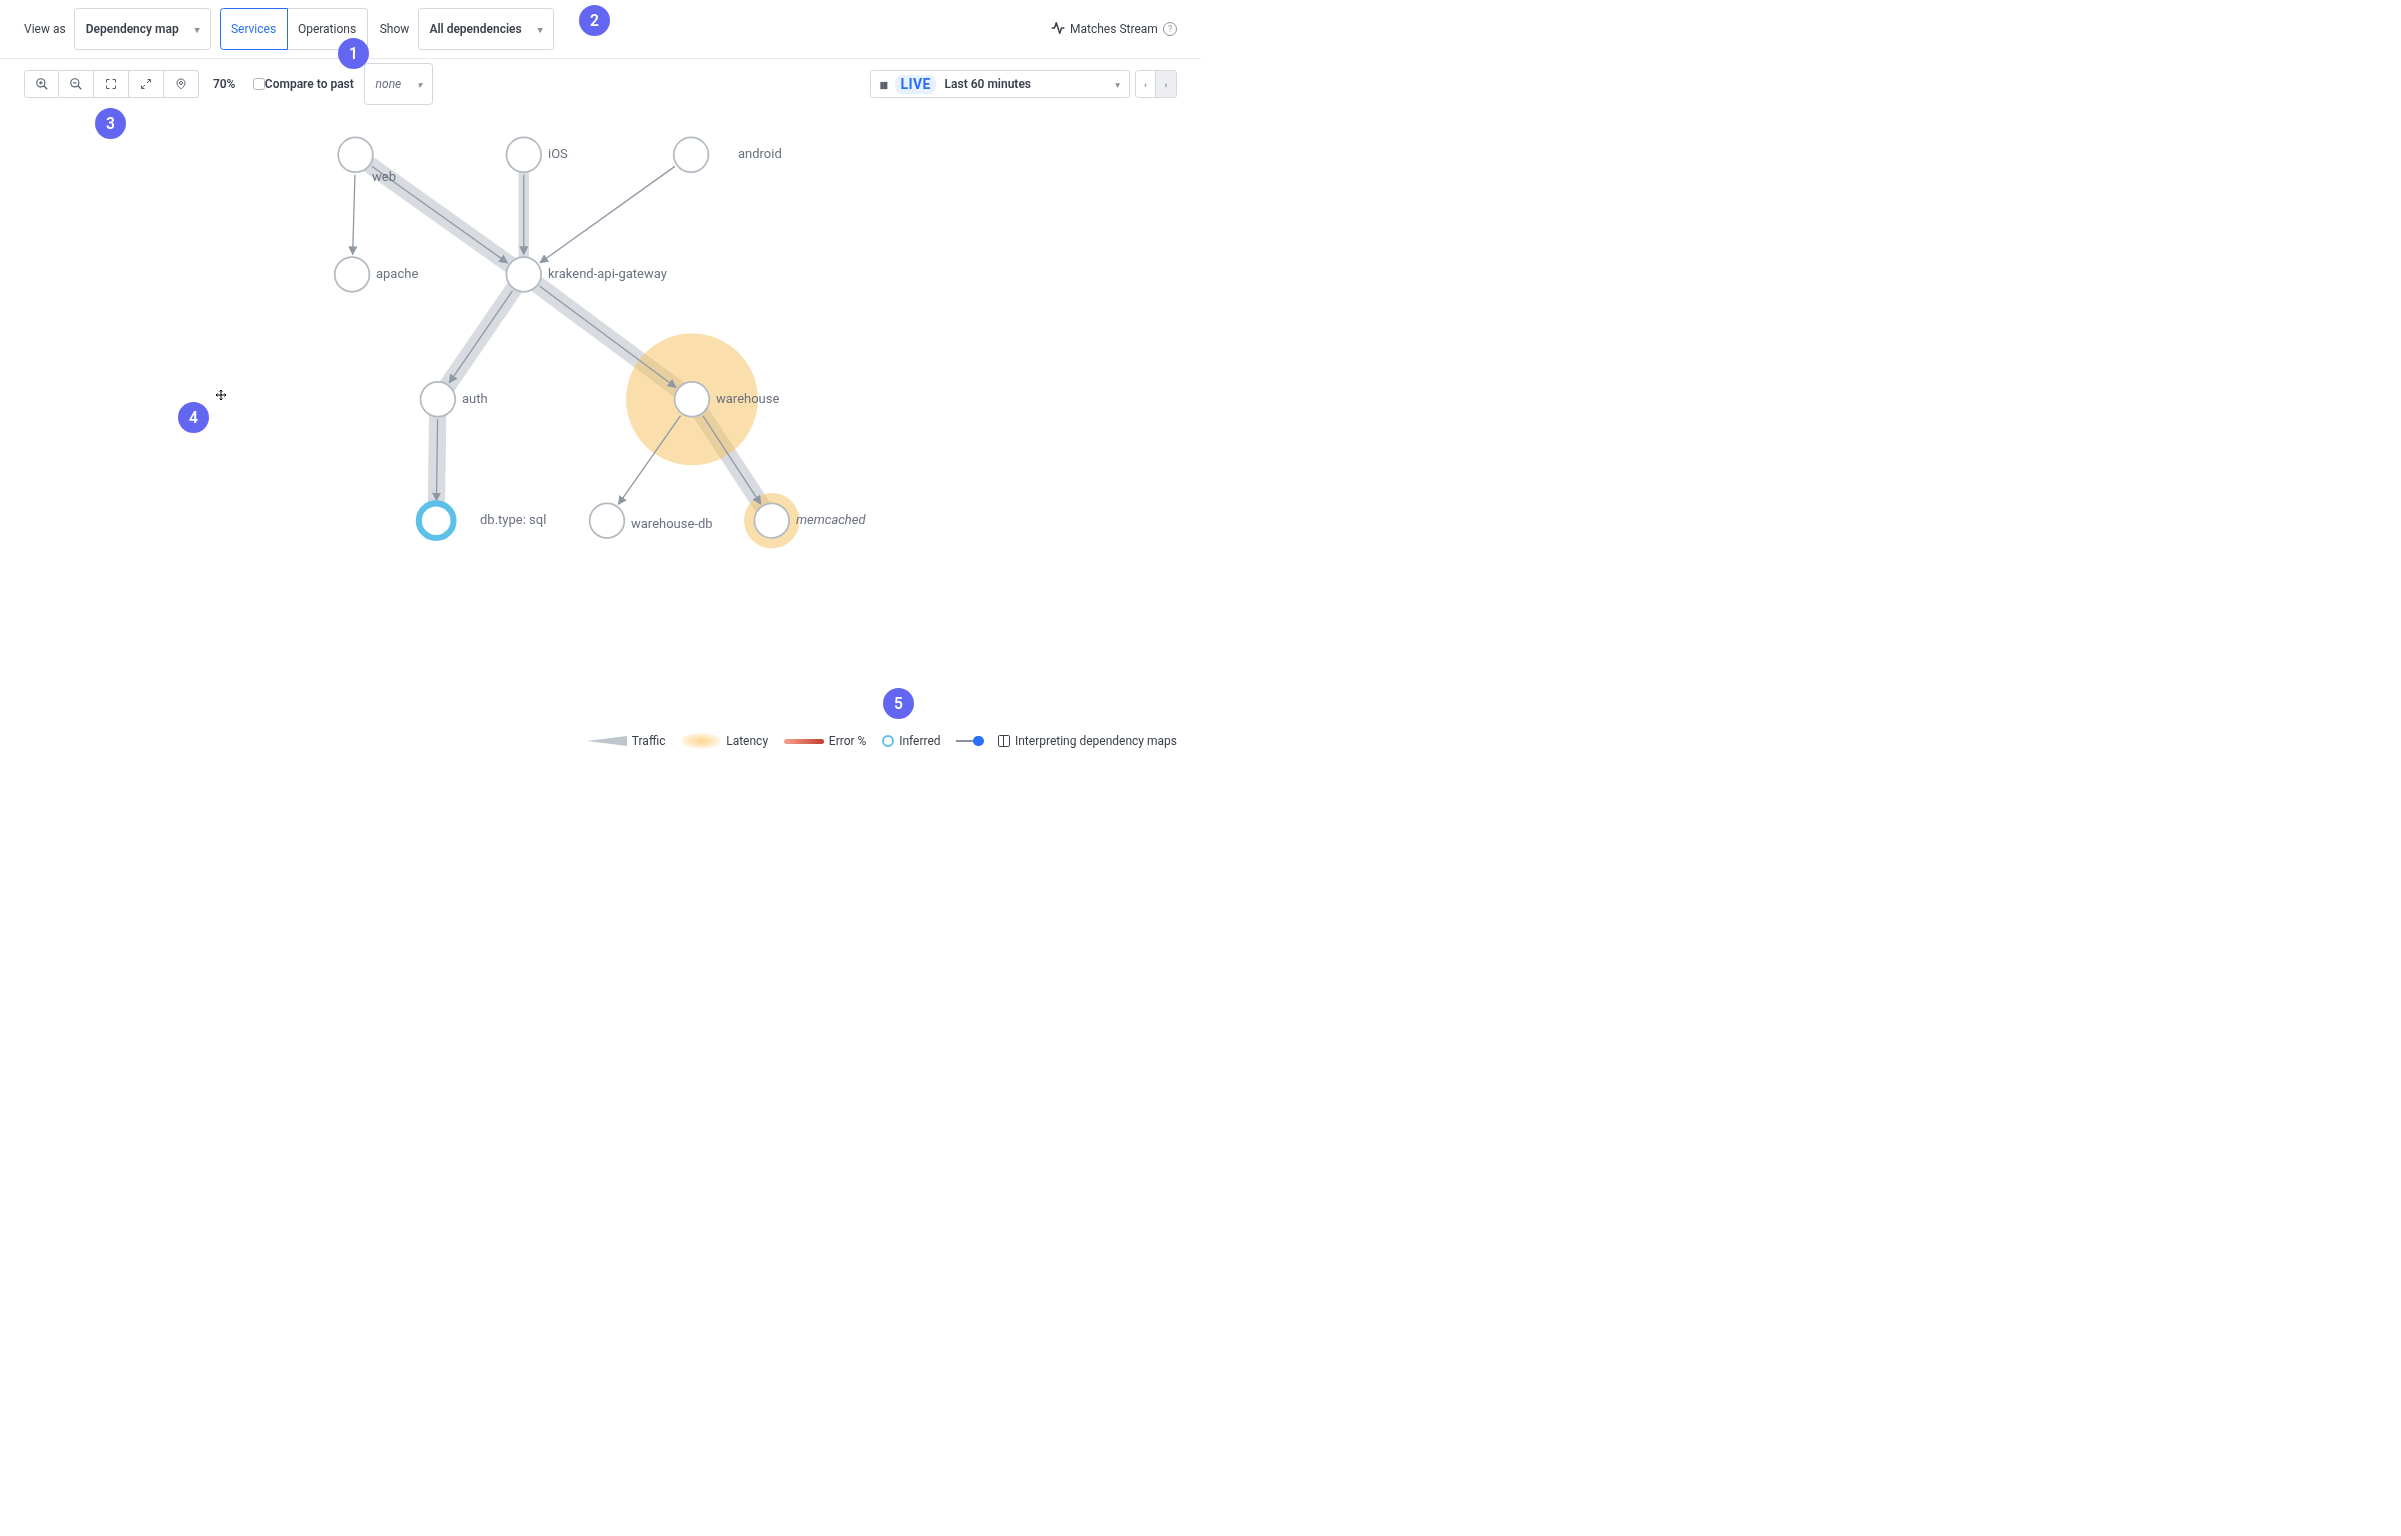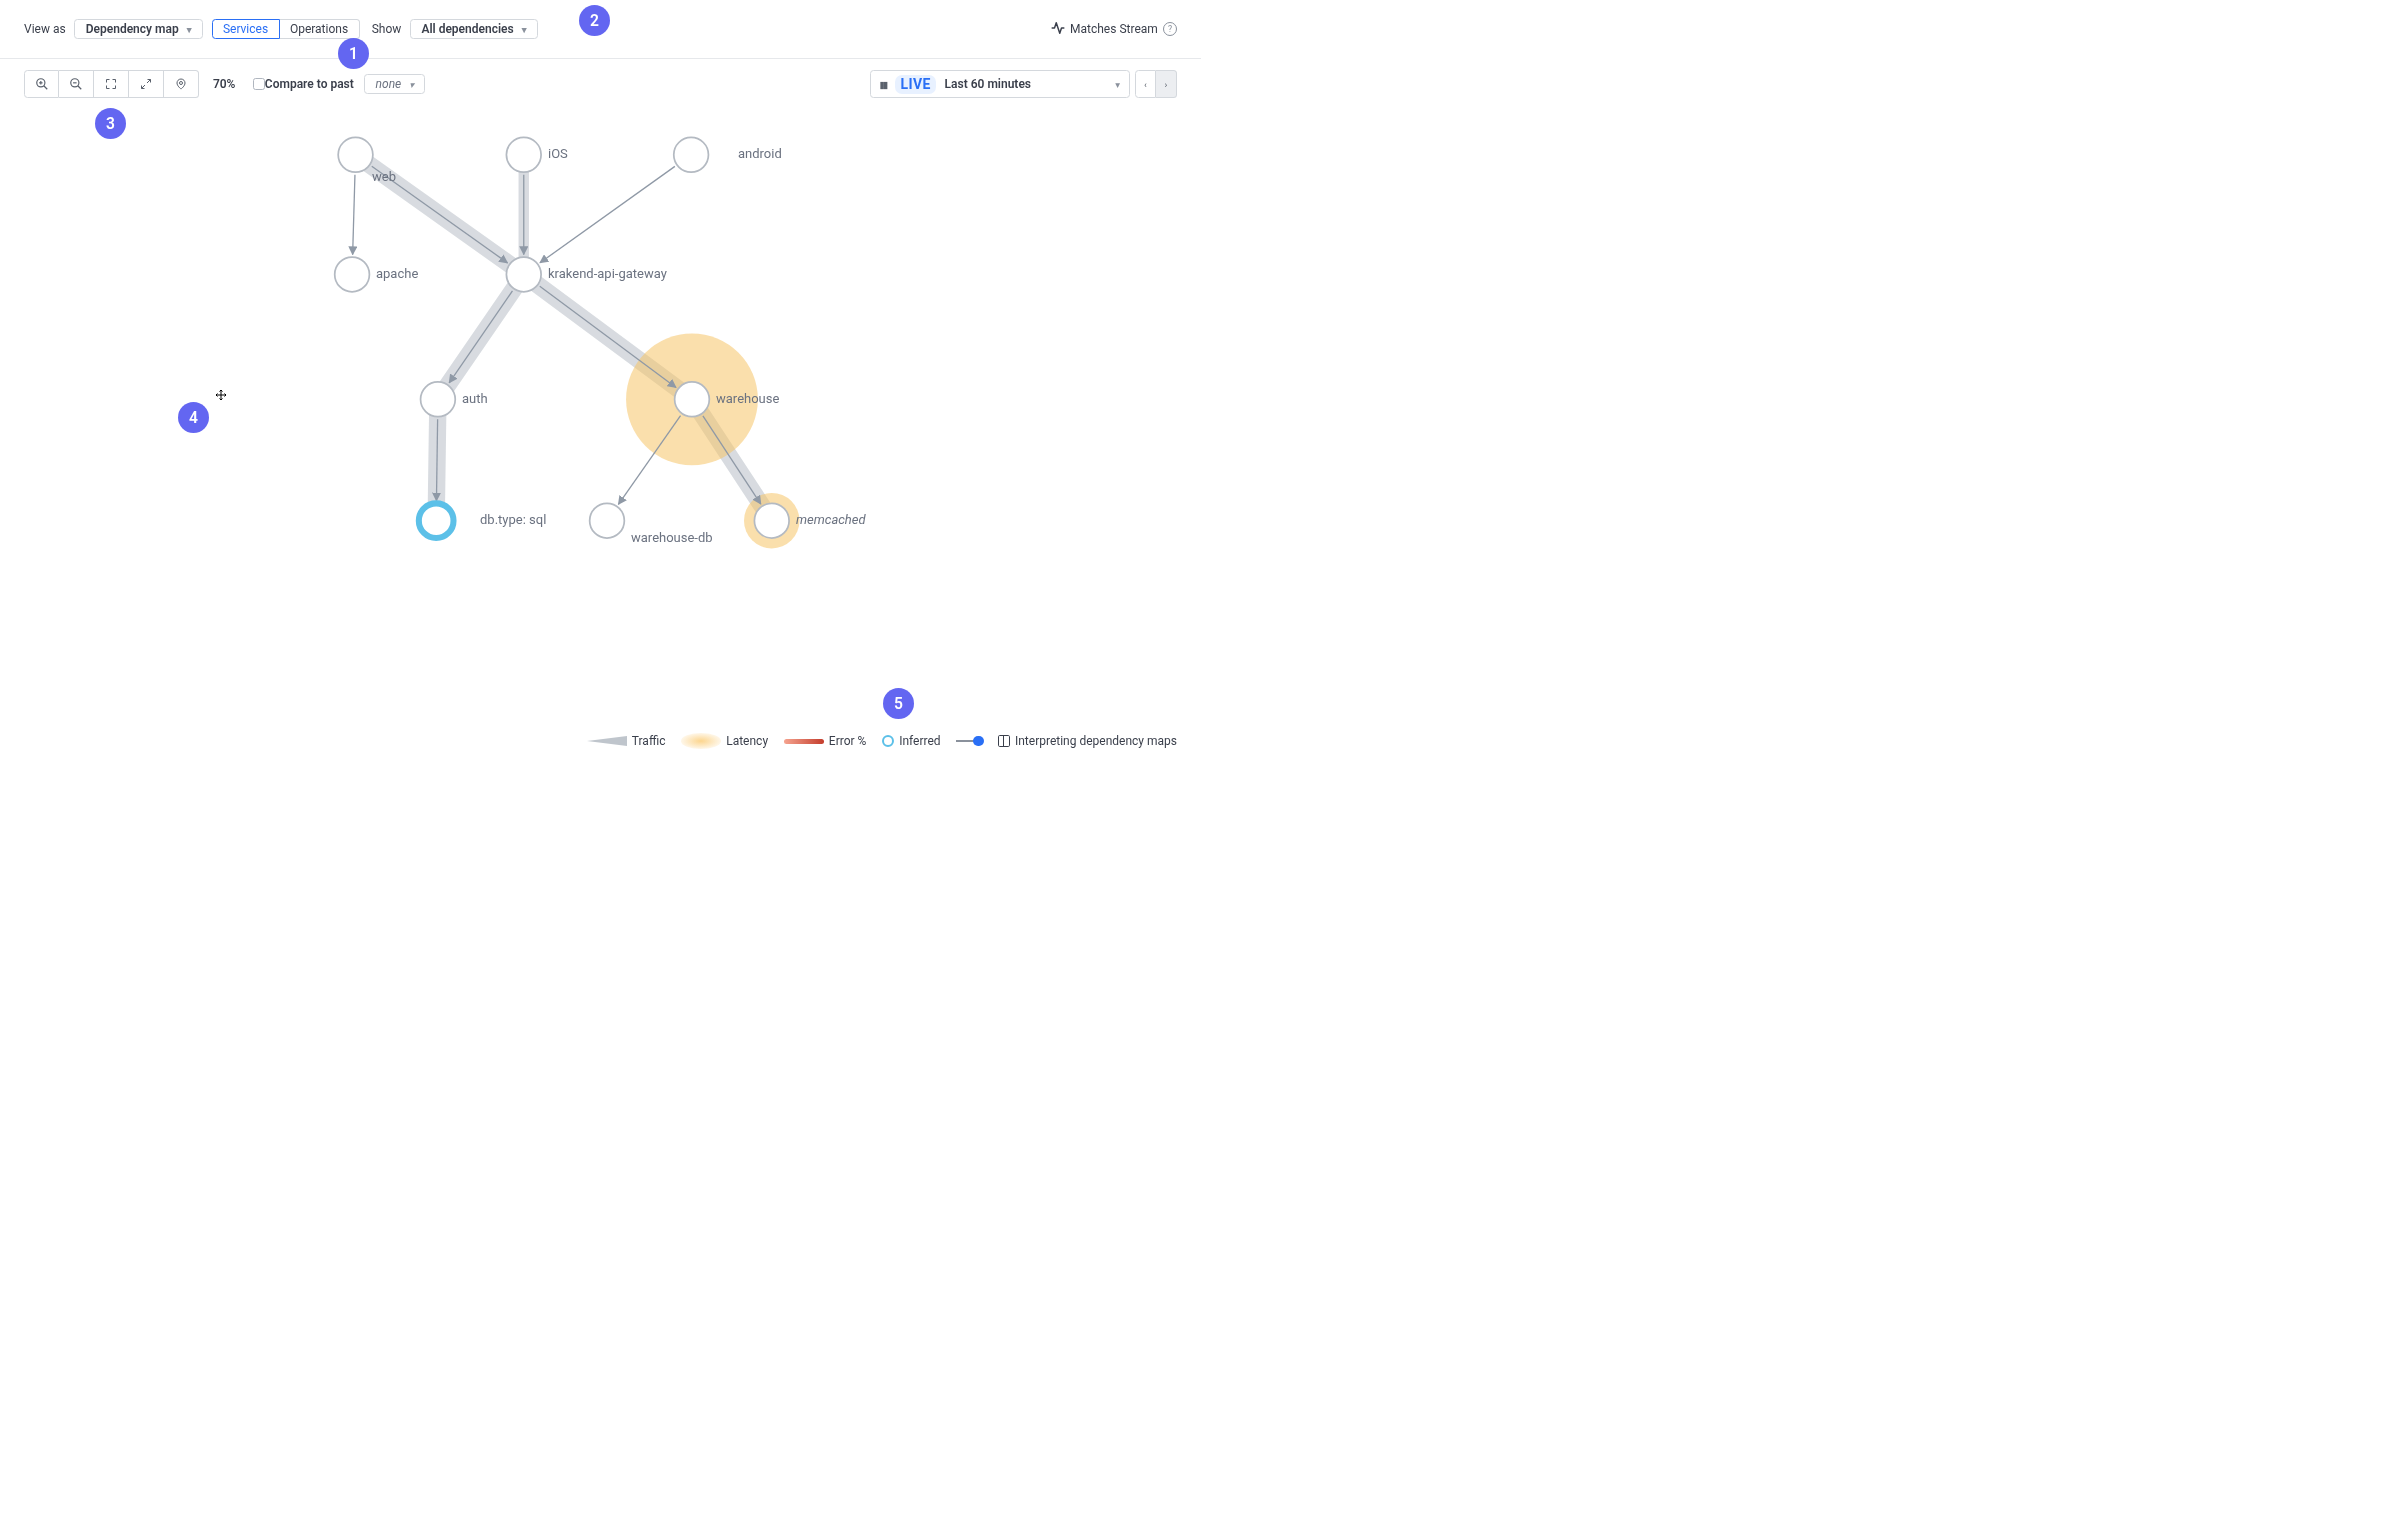--- a/index.html
+++ b/index.html
@@ -17,22 +17,22 @@
     display: flex;
     align-items: center;
     padding: 0 24px;
     border-bottom: 0.9px solid #e6e8eb;
     gap: 8.7px;
     position: relative;
   }
   .label { font-size: 12px; color: #3a3f4b; }
   .select-like, .seg-btn, .btn-sm {
     display: flex; align-items: center; justify-content: center;
-    height: 20px; border: 0.9px solid #d4d8dd; border-radius: 3.5px;
-    padding: 0 10.4px; background: #fff; cursor: pointer; gap: 8px;
+    height: 42px; border: 0.9px solid #d4d8dd; border-radius: 3.5px;
+    padding: 0 10.4px; background: #fff; cursor: pointer; gap: 16px;
     font-size: 12px; color: #3a3f4b;
   }
   .select-like { font-weight: 600; }
   .select-like .chev, .time-sel .chev { color: #8a919c; font-size: 9.5px; }
   .segmented { display: flex; }
   .seg-btn { border-radius: 0; }
   .seg-btn:first-child { border-radius: 3.5px 0 0 3.5px; }
   .seg-btn:last-child { border-radius: 0 3.5px 3.5px 0; border-left: none; }
   .seg-btn.active { color: #2a6ff5; border-color: #2a6ff5; position: relative; z-index: 1; }
   .toolbar-1 .right { margin-left: auto; display: flex; align-items: center; gap: 5.2px; }
@@ -251,21 +251,21 @@
       </svg>
     <div id="label-layer">
         <div class="node-label" style="left: 372px; top: 45px; margin-top: 23px;">web</div>
         <div class="node-label" style="left: 548px; top: 45px;">iOS</div>
         <div class="node-label" style="left: 738px; top: 45px;">android</div>
         <div class="node-label" style="left: 376px; top: 165px;">apache</div>
         <div class="node-label" style="left: 548px; top: 165px;">krakend-api-gateway</div>
         <div class="node-label" style="left: 462px; top: 290px;">auth</div>
         <div class="node-label" style="left: 716px; top: 290px;">warehouse</div>
         <div class="node-label" style="left: 480px; top: 411px;">db.type: sql</div>
-        <div class="node-label" style="left: 631px; top: 429px;">warehouse-db</div>
+        <div class="node-label" style="left: 631px; top: 415px;">warehouse-db</div>
         <div class="node-label" style="left: 796px; top: 411px; font-style: italic;">memcached</div>
       </div>
     <div class="move-cursor" style="left:215px; top:288px">
       <svg width="12" height="12" viewBox="0 0 24 24" fill="none" stroke="#000" stroke-width="2">
           <polyline points="12 2 9 5"></polyline>
           <polyline points="12 2 15 5"></polyline>
           <polyline points="12 22 9 19"></polyline>
           <polyline points="12 22 15 19"></polyline>
           <polyline points="2 12 5 9"></polyline>
           <polyline points="2 12 5 15"></polyline>

